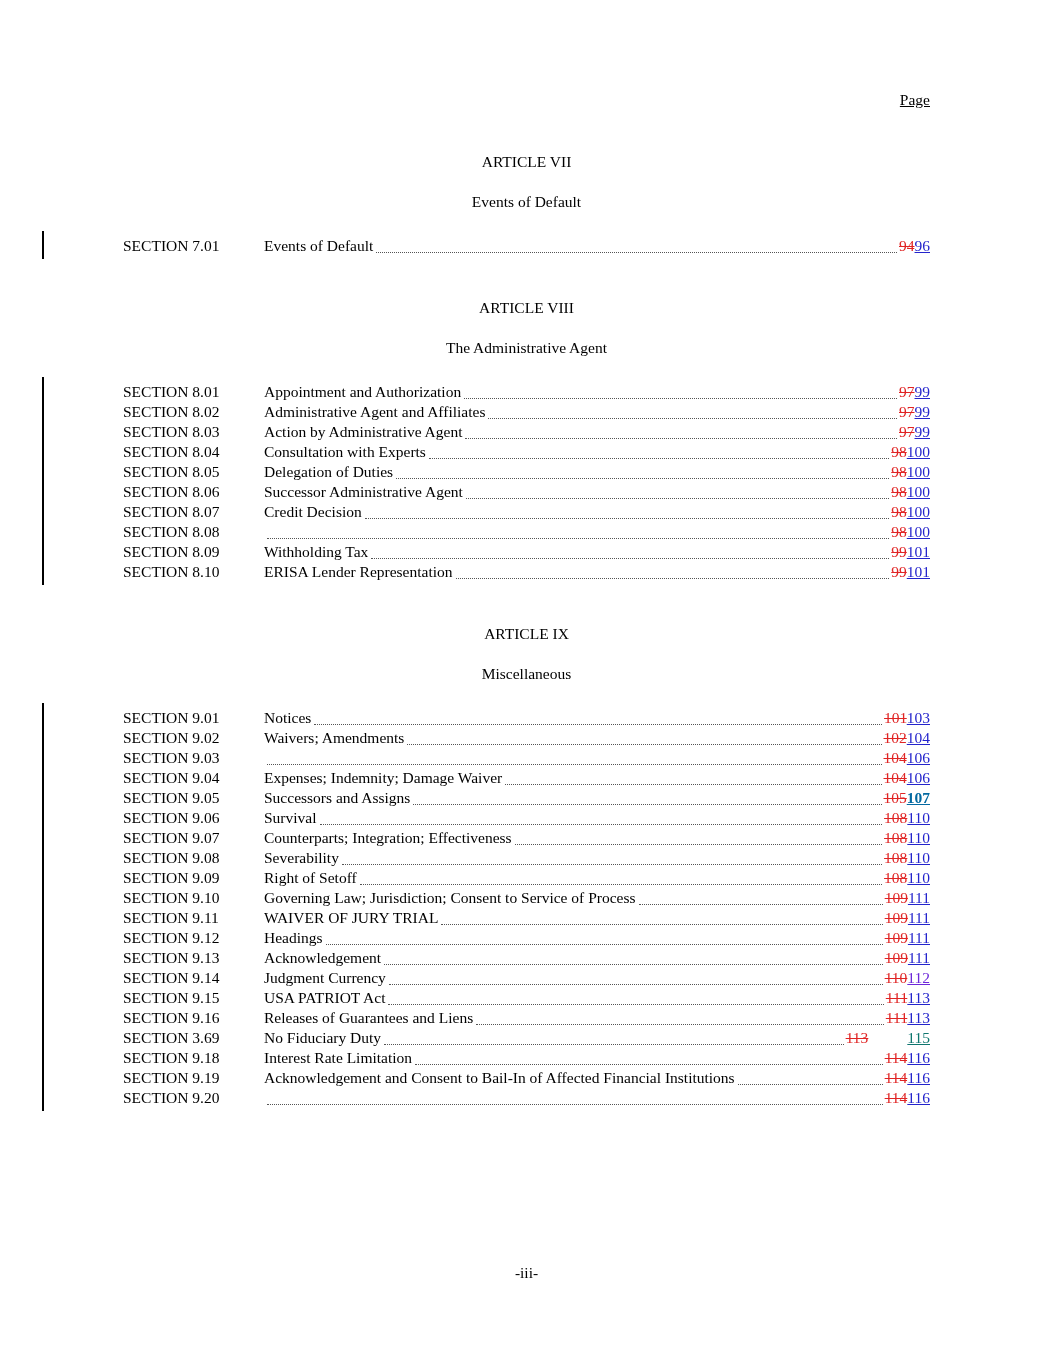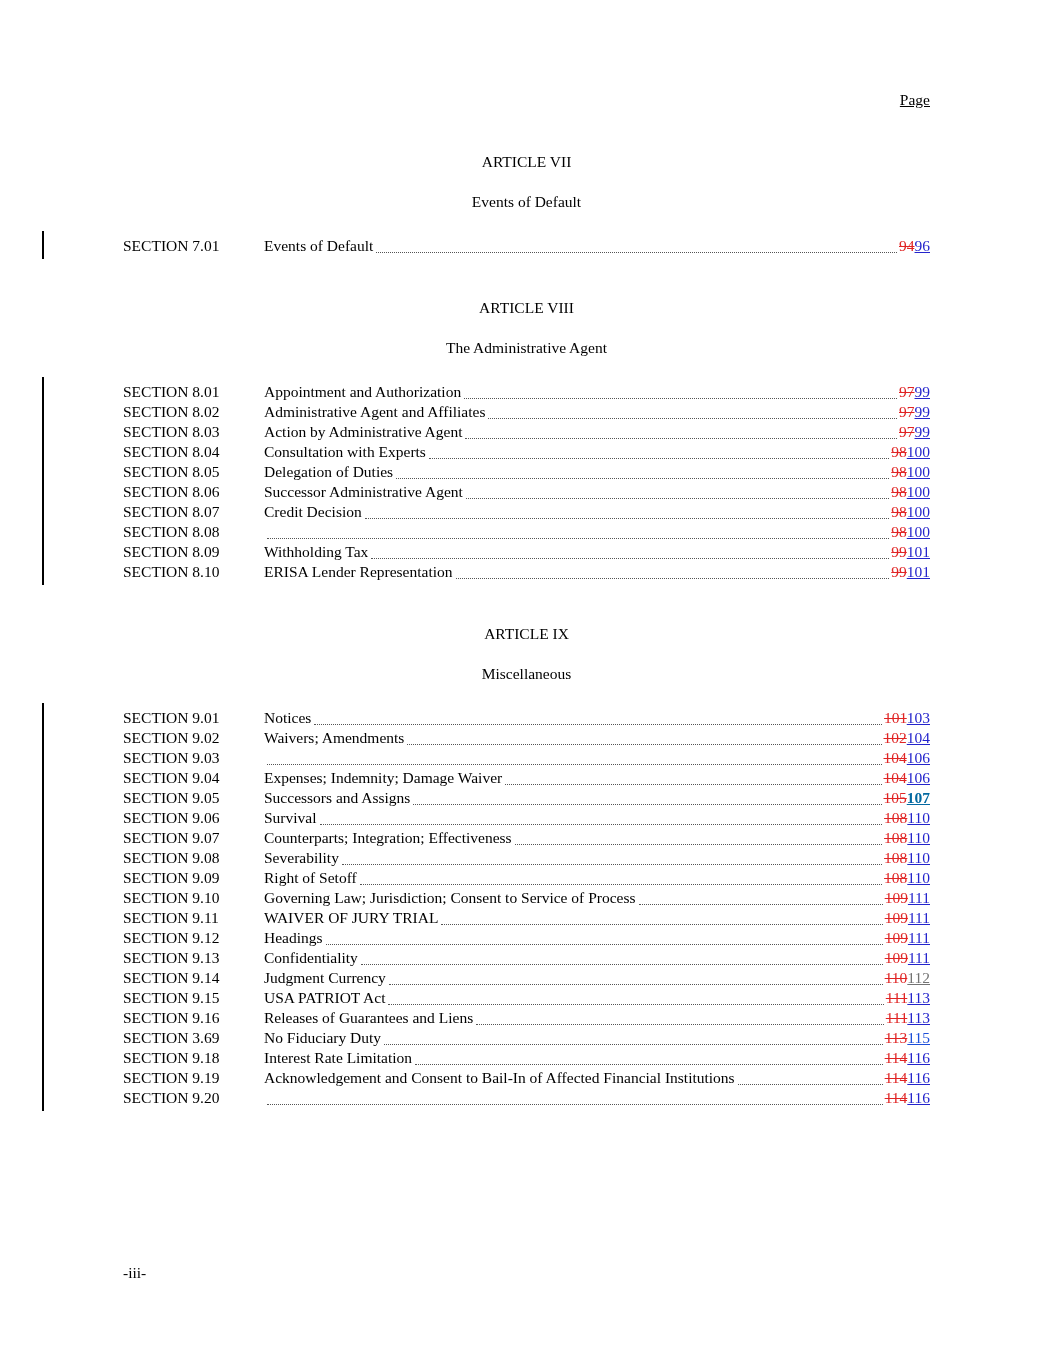--- a/index.html
+++ b/index.html
@@ -59,21 +59,21 @@
     height: 14px;
   }
   .pages { flex: 0 0 auto; }
   .pg-old { text-decoration: line-through; margin-top: 38px; }
   .pg-new { text-decoration: underline; }
   .page-footer {
     position: absolute;
     left: 123px; width: 807px;
     top: 1263px;
     height: 20px; line-height: 20px;
-    text-align: left;
+    text-align: center;
   }
 </style>
 </head>
 <body>
 
 <div class="page">
   <div class="content">
     <div class="page-header">
       <span class="hdr">Page</span>
     </div>
@@ -228,47 +228,47 @@
               <span class="pages"><span class="pg-old" style="color: rgb(224, 36, 36);">109</span><span class="pg-new" style="color: rgb(36, 36, 204);">111</span></span>
             </div>
             <div class="row">
               <span class="sec-num">SECTION 9.12</span>
               <span class="sec-title">Headings</span>
               <span class="leader"></span>
               <span class="pages"><span class="pg-old" style="color: rgb(224, 36, 36);">109</span><span class="pg-new" style="color: rgb(36, 36, 204);">111</span></span>
             </div>
             <div class="row">
               <span class="sec-num">SECTION 9.13</span>
-              <span class="sec-title">Confidentiality</span>
+              <span class="sec-title">Acknowledgement</span>
               <span class="leader"></span>
               <span class="pages"><span class="pg-old" style="color: rgb(224, 36, 36);">109</span><span class="pg-new" style="color: rgb(36, 36, 204);">111</span></span>
             </div>
             <div class="row">
               <span class="sec-num">SECTION 9.14</span>
               <span class="sec-title">Judgment Currency</span>
               <span class="leader"></span>
-              <span class="pages"><span class="pg-old" style="color: rgb(224, 36, 36);">110</span><span class="pg-new" style="color: #737373; text-align: center;">112</span></span>
+              <span class="pages"><span class="pg-old" style="color: rgb(224, 36, 36);">110</span><span class="pg-new" style="color: #6d28d9; text-align: center;">112</span></span>
             </div>
             <div class="row">
               <span class="sec-num">SECTION 9.15</span>
               <span class="sec-title">USA PATRIOT Act</span>
               <span class="leader"></span>
               <span class="pages"><span class="pg-old" style="color: rgb(224, 36, 36);">111</span><span class="pg-new" style="color: rgb(36, 36, 204);">113</span></span>
             </div>
             <div class="row">
               <span class="sec-num">SECTION 9.16</span>
               <span class="sec-title">Releases of Guarantees and Liens</span>
               <span class="leader"></span>
               <span class="pages"><span class="pg-old" style="color: rgb(224, 36, 36);">111</span><span class="pg-new" style="color: rgb(36, 36, 204);">113</span></span>
             </div>
             <div class="row">
               <span class="sec-num">SECTION 3.69</span>
               <span class="sec-title">No Fiduciary Duty</span>
               <span class="leader"></span>
-              <span class="pages"><span class="pg-old" style="color: rgb(224, 36, 36);">113</span><span class="pg-new" style="color: #1d4ed8;">115</span></span>
+              <span class="pages"><span class="pg-old" style="color: rgb(224, 36, 36);">113</span><span class="pg-new" style="color: #0f766e; padding-left: 39px;">115</span></span>
             </div>
             <div class="row">
               <span class="sec-num">SECTION 9.18</span>
               <span class="sec-title">Interest Rate Limitation</span>
               <span class="leader"></span>
               <span class="pages"><span class="pg-old" style="color: rgb(224, 36, 36);">114</span><span class="pg-new" style="color: rgb(36, 36, 204);">116</span></span>
             </div>
             <div class="row">
               <span class="sec-num">SECTION 9.19</span>
               <span class="sec-title">Acknowledgement and Consent to Bail-In of Affected Financial Institutions</span>

